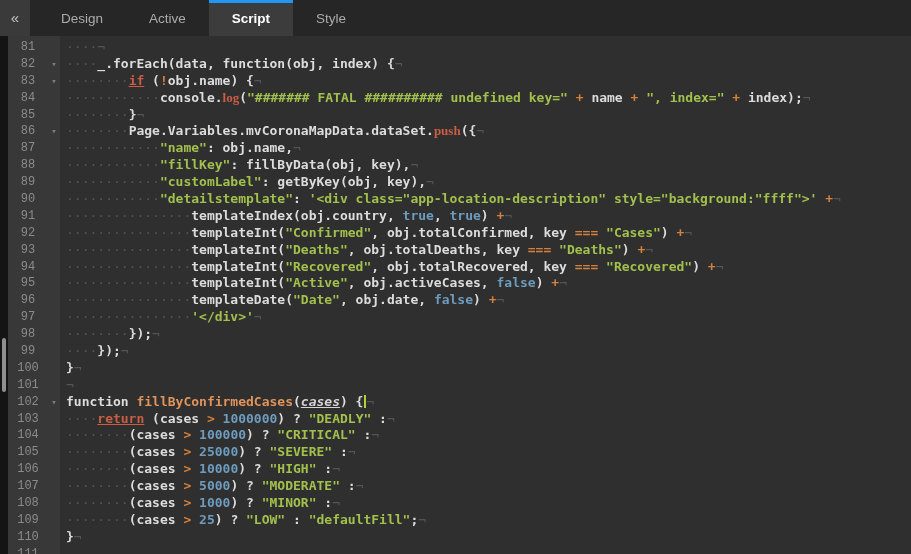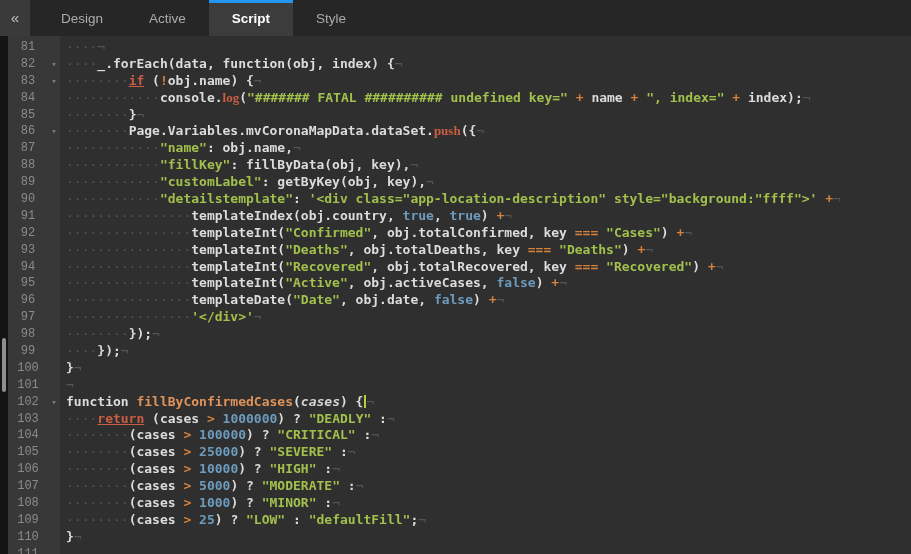--- a/index.html
+++ b/index.html
@@ -36,21 +36,21 @@
   .codeline{padding-left:6px;color:var(--code-default,#dcdcdc);}
 
   
   .tk-d{color:var(--code-default,#dcdcdc);}
   .tk-k{color:var(--keyword,#cb5d44);text-decoration:underline;}
   .tk-f{color:var(--support-function,#cb5d44);font-family:Liberation Serif, serif;}
   .tk-F{color:var(--function-name,#e0935a);}
   .tk-o{color:var(--operator,#d5803b);}
   .tk-s{color:var(--string,#a2c04c);}
   .tk-n{color:var(--number,#6d9cbe);}
-  .tk-p{color:var(--parameter,#d5d5d5);font-style:italic;}
+  .tk-p{color:var(--parameter,#d5d5d5);font-style:italic;text-decoration:underline;}
   .tk-w,.tk-e{color:var(--invisibles,#51555a);font-weight:normal;}
   .caret{display:inline-block;width:2px;height:13px;margin-left:1px;vertical-align:-2px;
        background:var(--cursor,#b3cf3a);}
 </style>
 </head>
 <body>
 
 <div class="app">
 
   <div class="topbar">

